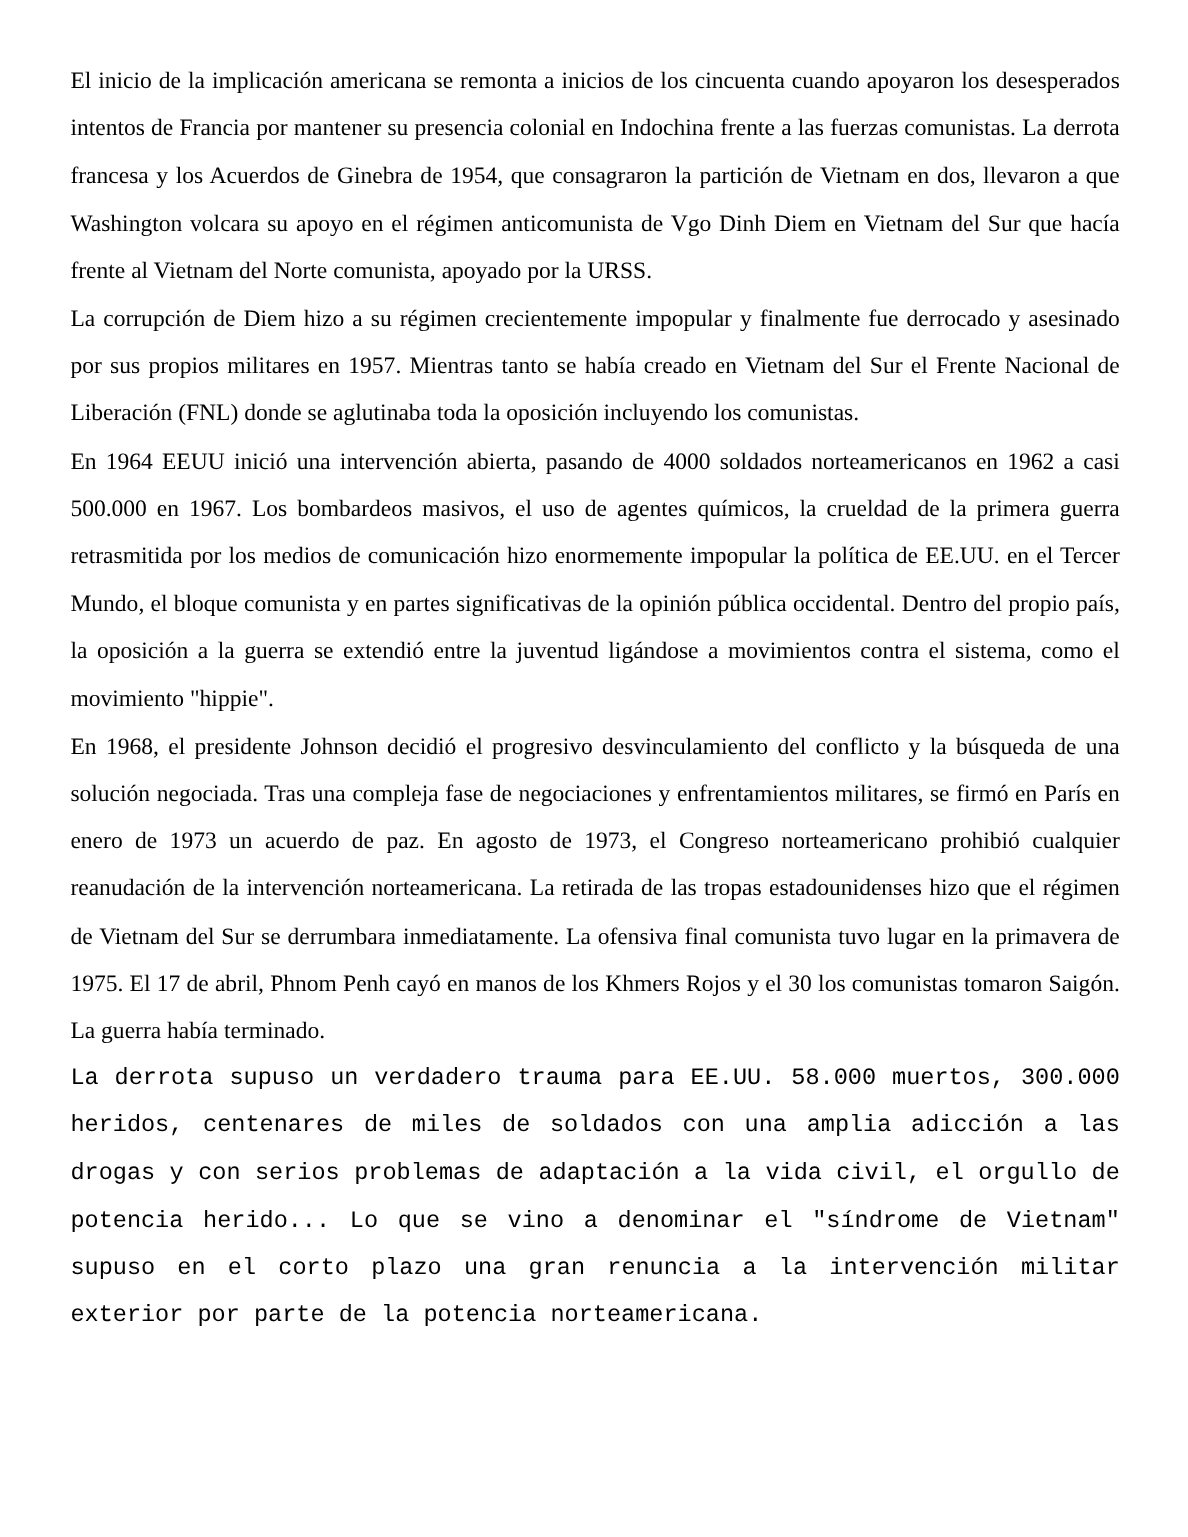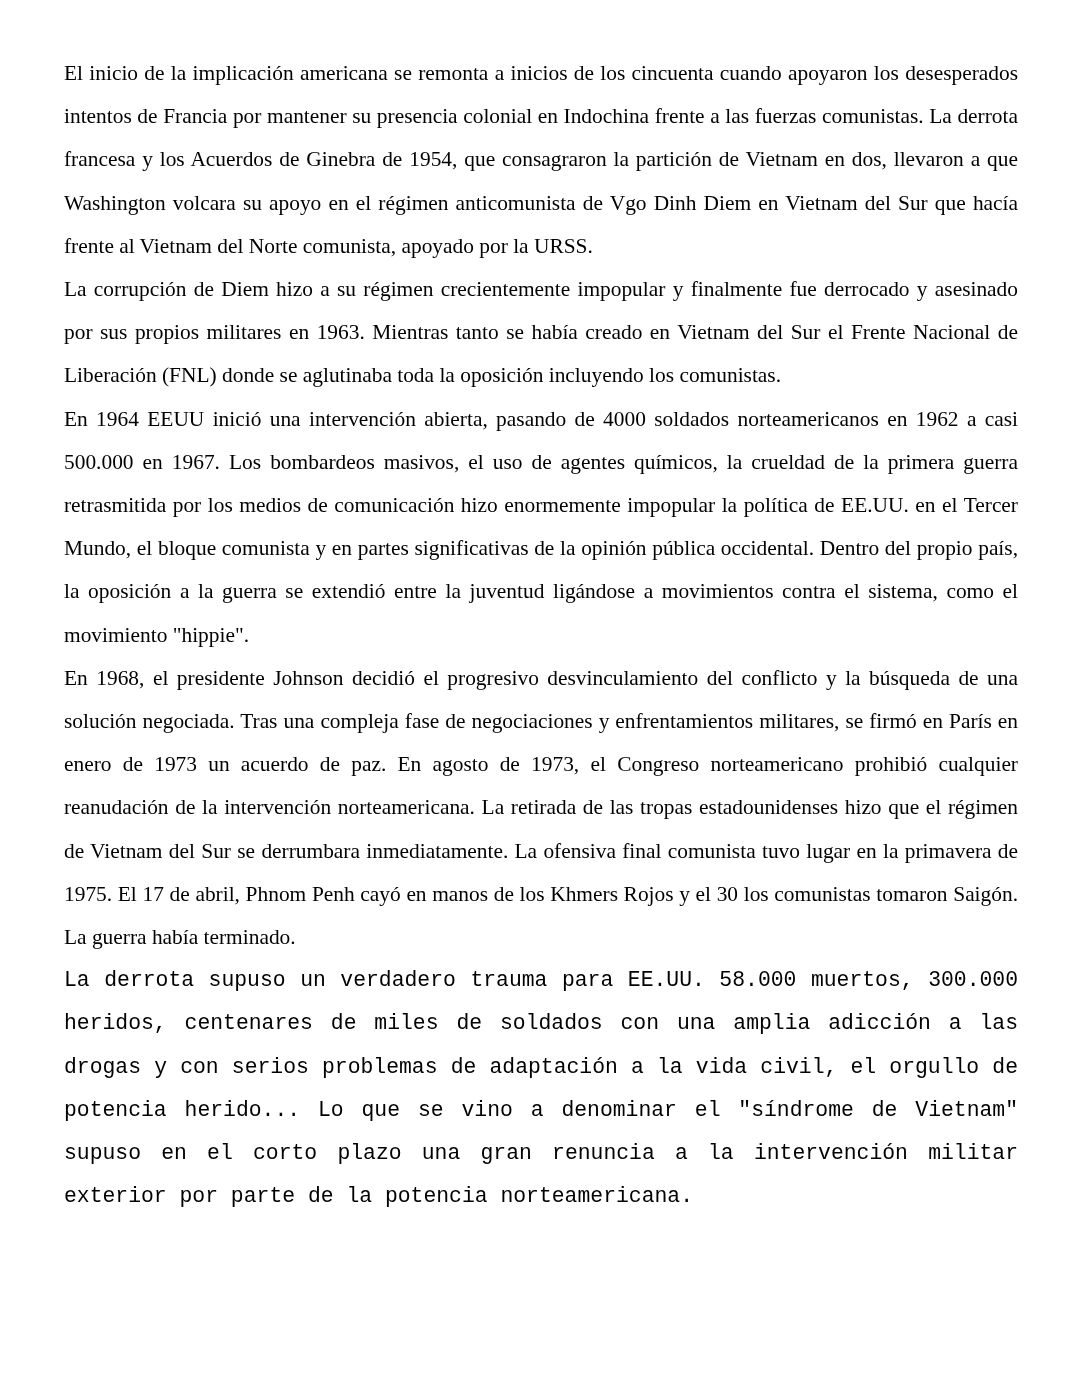--- a/index.html
+++ b/index.html
@@ -52,18 +52,18 @@
     margin-bottom: 0;
     font-family: Liberation Mono, monospace;
   }
 </style>
 </head>
 <body>
 
 <div id="page">
   <div id="text-column">
     <p class="para">El inicio de la implicación americana se remonta a inicios de los cincuenta cuando apoyaron los desesperados intentos de Francia por mantener su presencia colonial en Indochina frente a las fuerzas comunistas. La derrota francesa y los Acuerdos de Ginebra de 1954, que consagraron la partición de Vietnam en dos, llevaron a que Washington volcara su apoyo en el régimen anticomunista de Vgo Dinh Diem en Vietnam del Sur que hacía frente al Vietnam del Norte comunista, apoyado por la URSS.</p>
-    <p class="para">La corrupción de Diem hizo a su régimen crecientemente impopular y finalmente fue derrocado y asesinado por sus propios militares en 1963. Mientras tanto se había creado en Vietnam del Sur el Frente Nacional de Liberación (FNL) donde se aglutinaba toda la oposición incluyendo los comunistas.</p>
+    <p class="para">La corrupción de Diem hizo a su régimen crecientemente impopular y finalmente fue derrocado y asesinado por sus propios militares en 1957. Mientras tanto se había creado en Vietnam del Sur el Frente Nacional de Liberación (FNL) donde se aglutinaba toda la oposición incluyendo los comunistas.</p>
     <p class="para">En 1964 EEUU inició una intervención abierta, pasando de 4000 soldados norteamericanos en 1962 a casi 500.000 en 1967. Los bombardeos masivos, el uso de agentes químicos, la crueldad de la primera guerra retrasmitida por los medios de comunicación hizo enormemente impopular la política de EE.UU. en el Tercer Mundo, el bloque comunista y en partes significativas de la opinión pública occidental. Dentro del propio país, la oposición a la guerra se extendió entre la juventud ligándose a movimientos contra el sistema, como el movimiento "hippie".</p>
     <p class="para">En 1968, el presidente Johnson decidió el progresivo desvinculamiento del conflicto y la búsqueda de una solución negociada. Tras una compleja fase de negociaciones y enfrentamientos militares, se firmó en París en enero de 1973 un acuerdo de paz. En agosto de 1973, el Congreso norteamericano prohibió cualquier reanudación de la intervención norteamericana. La retirada de las tropas estadounidenses hizo que el régimen de Vietnam del Sur se derrumbara inmediatamente. La ofensiva final comunista tuvo lugar en la primavera de 1975. El 17 de abril, Phnom Penh cayó en manos de los Khmers Rojos y el 30 los comunistas tomaron Saigón. La guerra había terminado.</p>
     <p class="para">La derrota supuso un verdadero trauma para EE.UU. 58.000 muertos, 300.000 heridos, centenares de miles de soldados con una amplia adicción a las drogas y con serios problemas de adaptación a la vida civil, el orgullo de potencia herido... Lo que se vino a denominar el "síndrome de Vietnam" supuso en el corto plazo una gran renuncia a la intervención militar exterior por parte de la potencia norteamericana.</p>
   </div>
 </div>
 
 </body></html>

